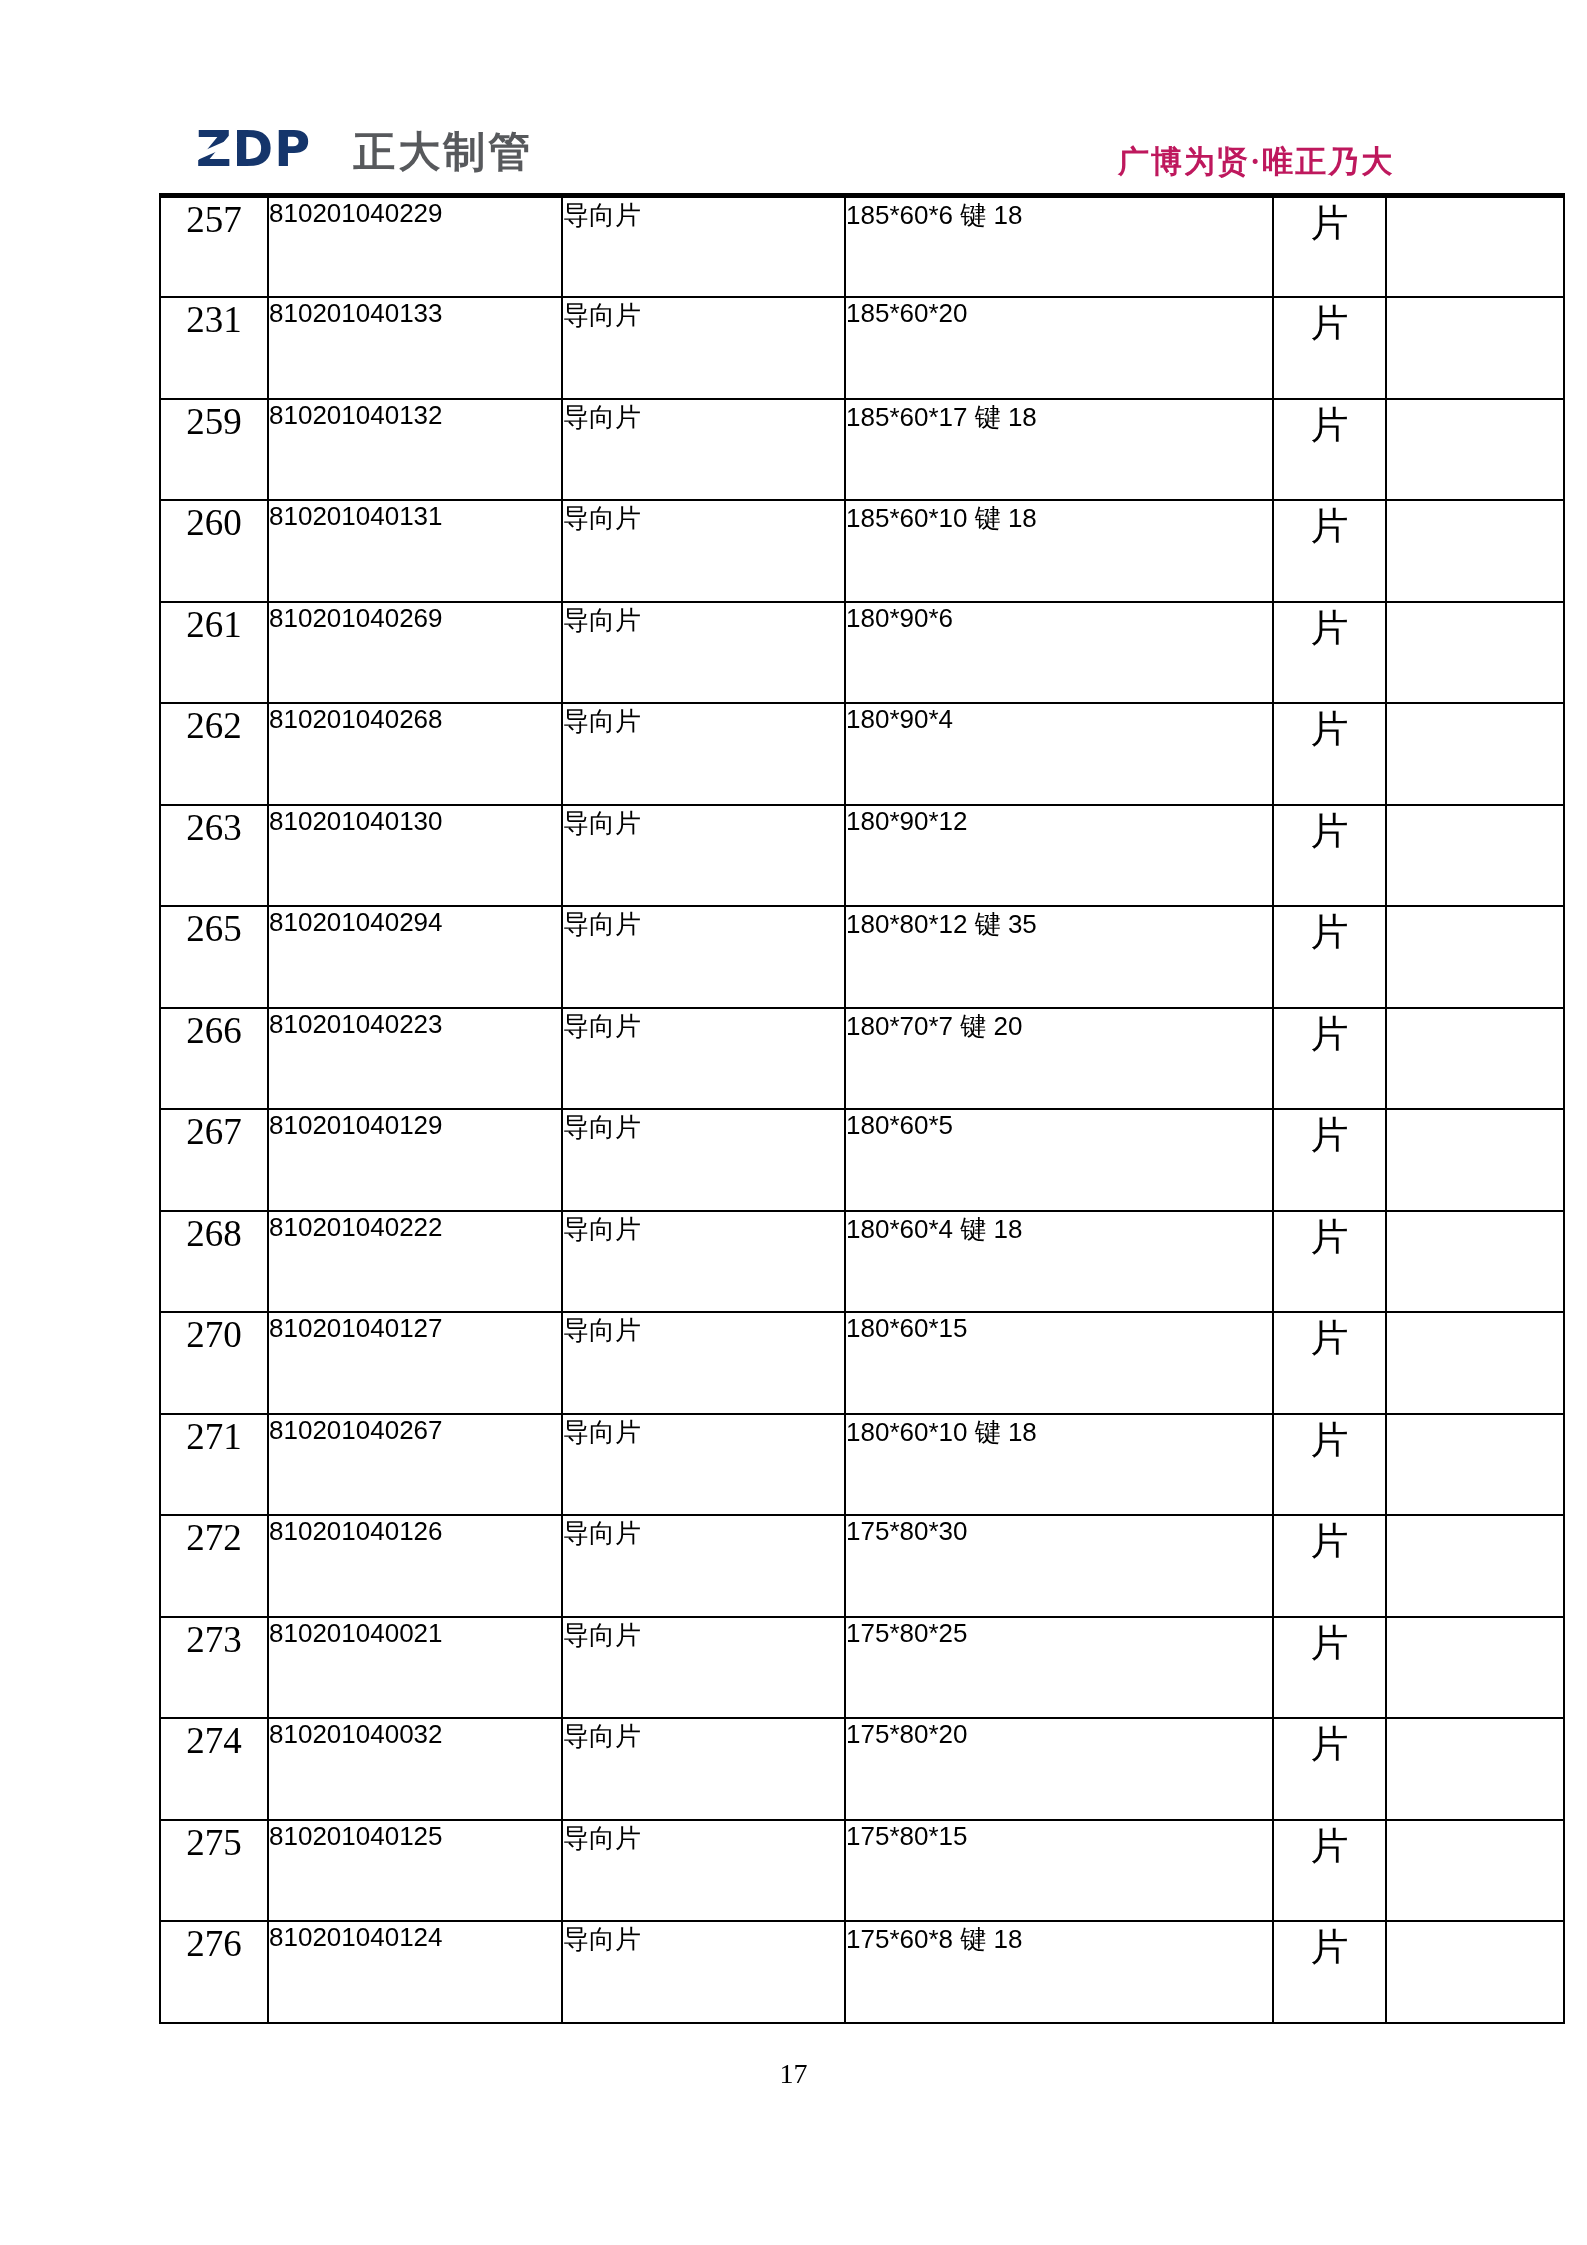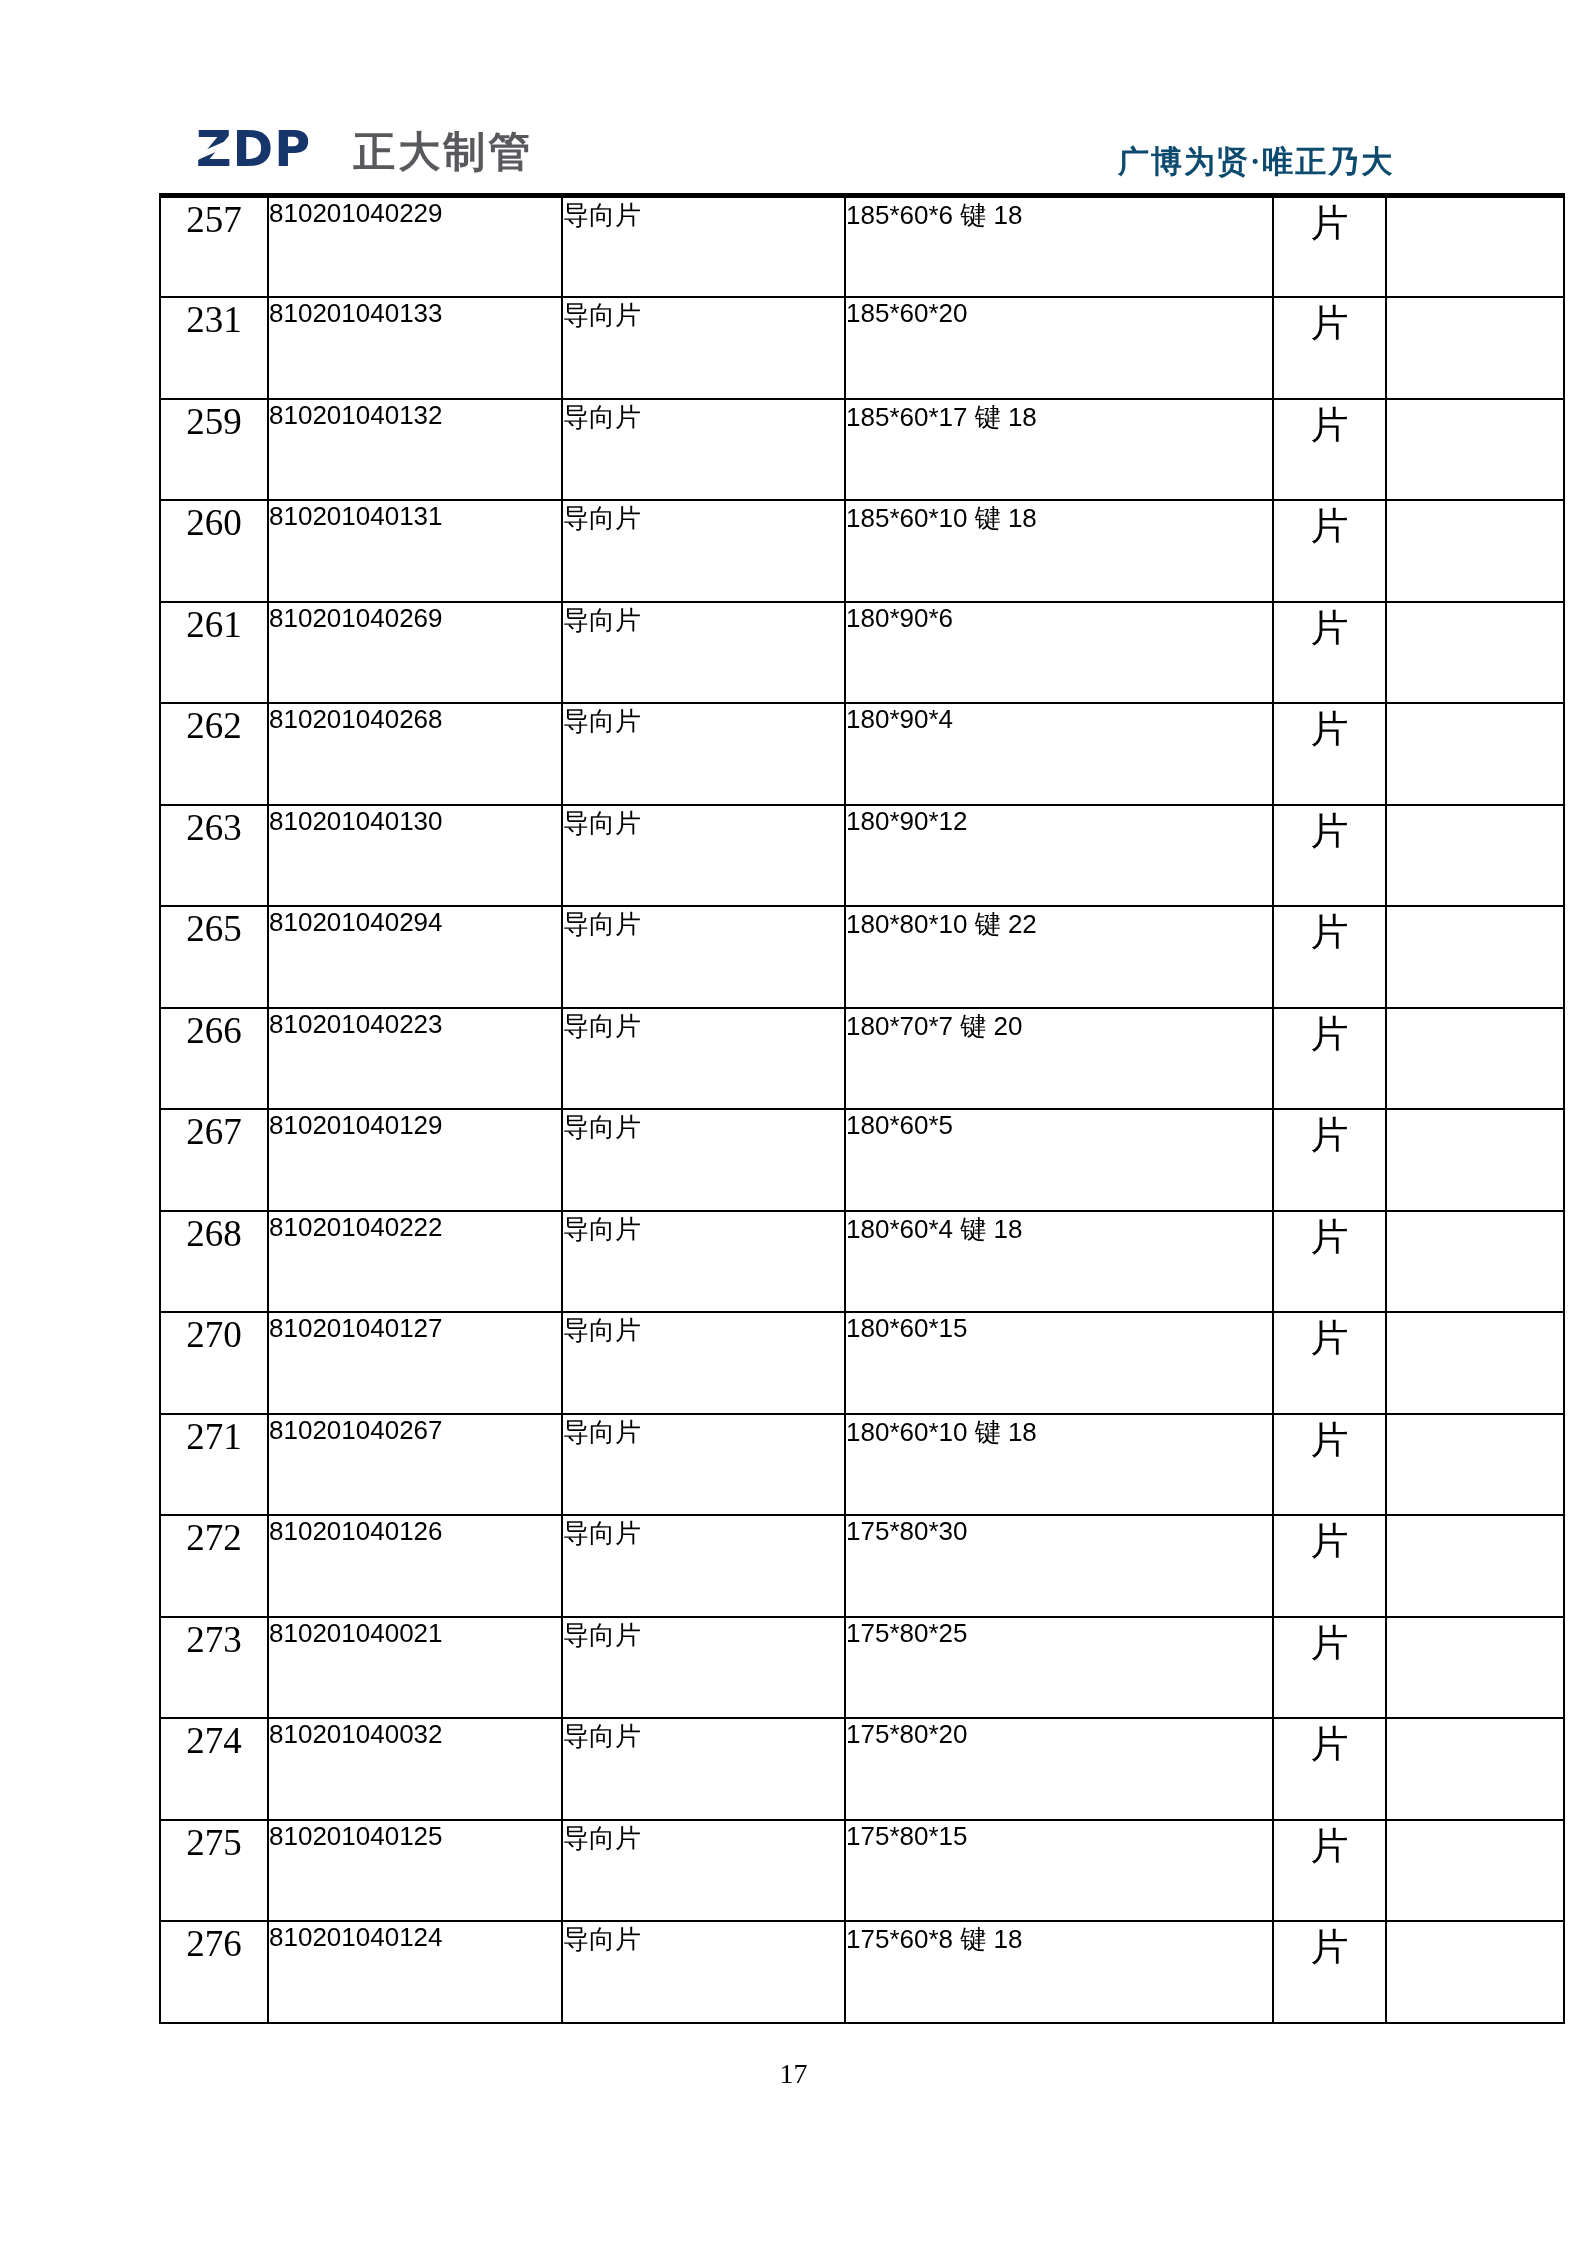--- a/index.html
+++ b/index.html
@@ -55,21 +55,21 @@
   }
   .header-slogan {
     position: absolute;
     left: 1118px;
     top: 144px;
     font-family: "Liberation Serif", "DejaVu Serif", serif;
     font-weight: 600;
     font-size: 31px;
     line-height: 36px;
     letter-spacing: 2px;
-    color: #0c4a6e;
+    color: #be185d;
     white-space: nowrap;
   }
 
   
   table.sheet {
     position: absolute;
     left: 159px;
     top: 193px;
     width: 1404px;
     height: 1831px;
@@ -205,21 +205,21 @@
     <td class="c-spec">180*90*12</td>
     <td class="c-unit">片</td>
     <td class="c-note"></td>
   </tr>
 
 
   <tr>
     <td class="c-no">265</td>
     <td class="c-code">810201040294</td>
     <td class="c-name">导向片</td>
-    <td class="c-spec">180*80*10 键 22</td>
+    <td class="c-spec">180*80*12 键 35</td>
     <td class="c-unit">片</td>
     <td class="c-note"></td>
   </tr>
 
   <tr>
     <td class="c-no">266</td>
     <td class="c-code">810201040223</td>
     <td class="c-name">导向片</td>
     <td class="c-spec">180*70*7 键 20</td>
     <td class="c-unit">片</td>

